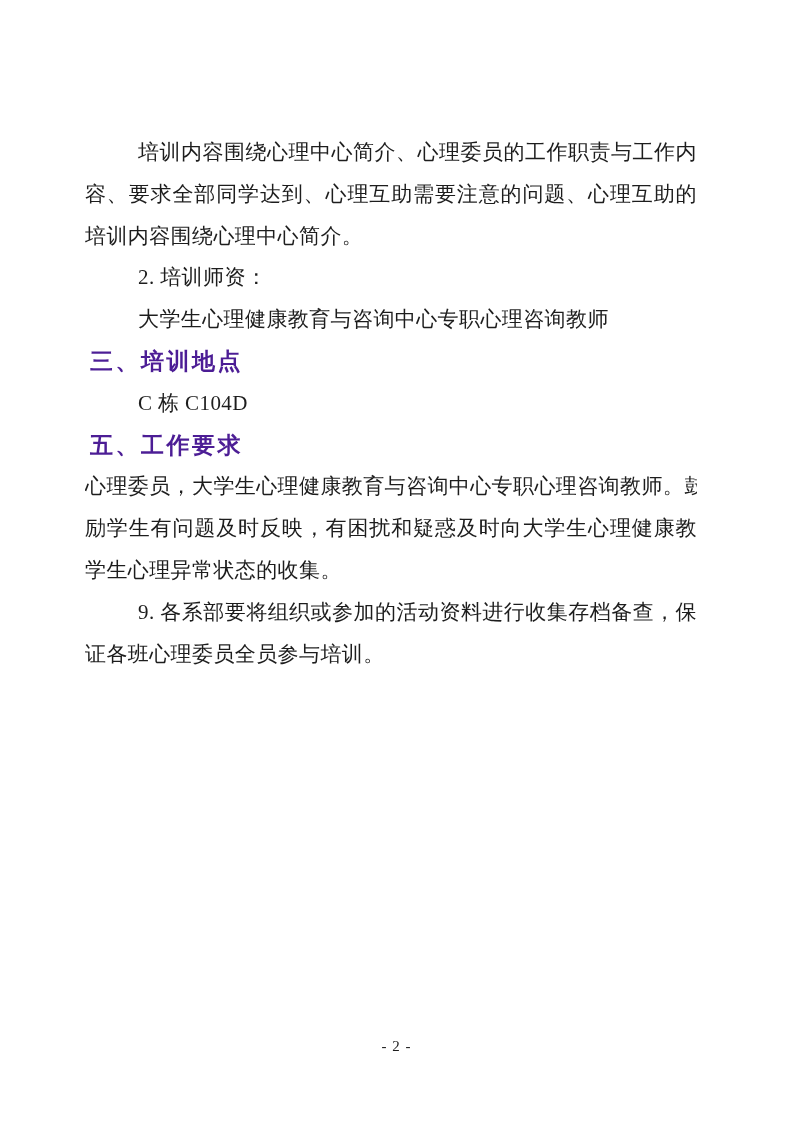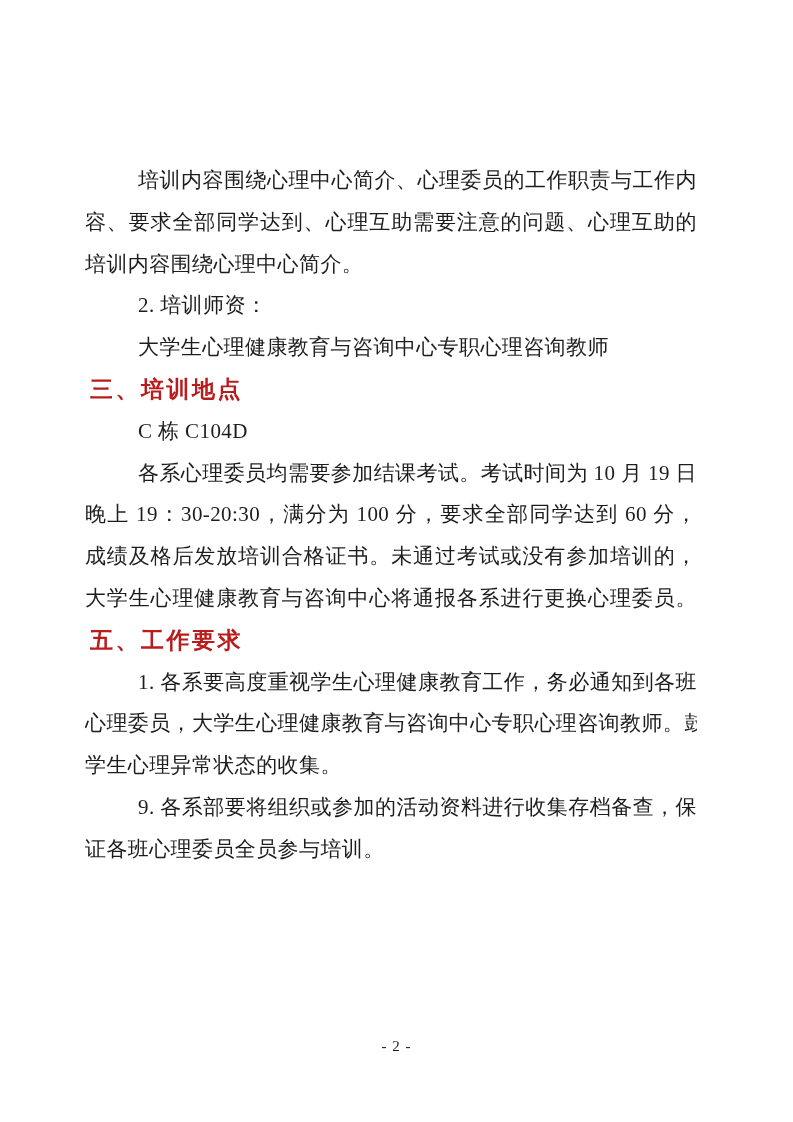--- a/index.html
+++ b/index.html
@@ -15,21 +15,21 @@
     }
     .page {
       position: absolute;
       inset: 0;
       background: #ffffff;
     }
     
     .doc-body {
       position: absolute;
       left: 85px;
-      top: 160px;
+      top: 132px;
       width: 612px;
     }
     .block { margin: 0; padding: 0; }
     
     .ln {
       height: 41.8px;
       line-height: 41.8px;
       font-size: 21px;
       letter-spacing: 0.4px;
       text-align: justify;
@@ -48,21 +48,21 @@
     .heading {
       height: 41.8px;
       line-height: 41.8px;
       font-size: 23px;
       letter-spacing: 2.5px;
       font-family: "DejaVu Sans", "Liberation Sans", sans-serif;
       font-weight: bold;
       padding-left: 5px;
       white-space: nowrap;
       overflow: hidden;
-      color: #b91c1c;
+      color: #4c1d95;
     }
     
     .footer {
       position: absolute;
       left: 0;
       top: 1038px;
       width: 100%;
       text-align: center;
       font-size: 15px;
       letter-spacing: 1px;
@@ -90,32 +90,26 @@
       <div class="ln ln-first ln-last">大学生心理健康教育与咨询中心专职心理咨询教师</div>
     </div>
 
     <div class="heading">三、培训地点</div>
 
     <div class="block">
       <div class="ln ln-first ln-last">C 栋 C104D</div>
     </div>
 
 
-    <div class="block">
-      <div class="ln ln-first">各系心理委员均需要参加结课考试。考试时间为 10 月 19 日</div>
-      <div class="ln">晚上 19：30-20:30，满分为 100 分，要求全部同学达到 60 分，</div>
-      <div class="ln">成绩及格后发放培训合格证书。未通过考试或没有参加培训的，</div>
-      <div class="ln">大学生心理健康教育与咨询中心将通报各系进行更换心理委员。</div>
-    </div>
 
     <div class="heading">五、工作要求</div>
 
     <div class="block">
-      <div class="ln ln-first">1. 各系要高度重视学生心理健康教育工作，务必通知到各班</div>
       <div class="ln">心理委员，大学生心理健康教育与咨询中心专职心理咨询教师。鼓</div>
+      <div class="ln">励学生有问题及时反映，有困扰和疑惑及时向大学生心理健康教</div>
       <div class="ln ln-last">学生心理异常状态的收集。</div>
     </div>
 
     <div class="block">
       <div class="ln ln-first">9. 各系部要将组织或参加的活动资料进行收集存档备查，保</div>
       <div class="ln ln-last">证各班心理委员全员参与培训。</div>
     </div>
 
   </div>
 

